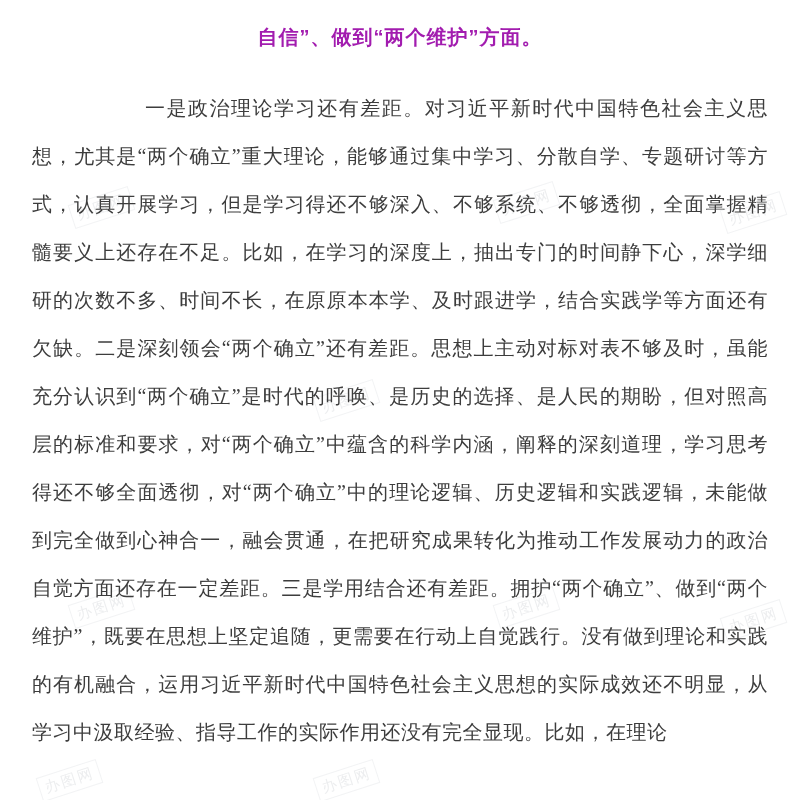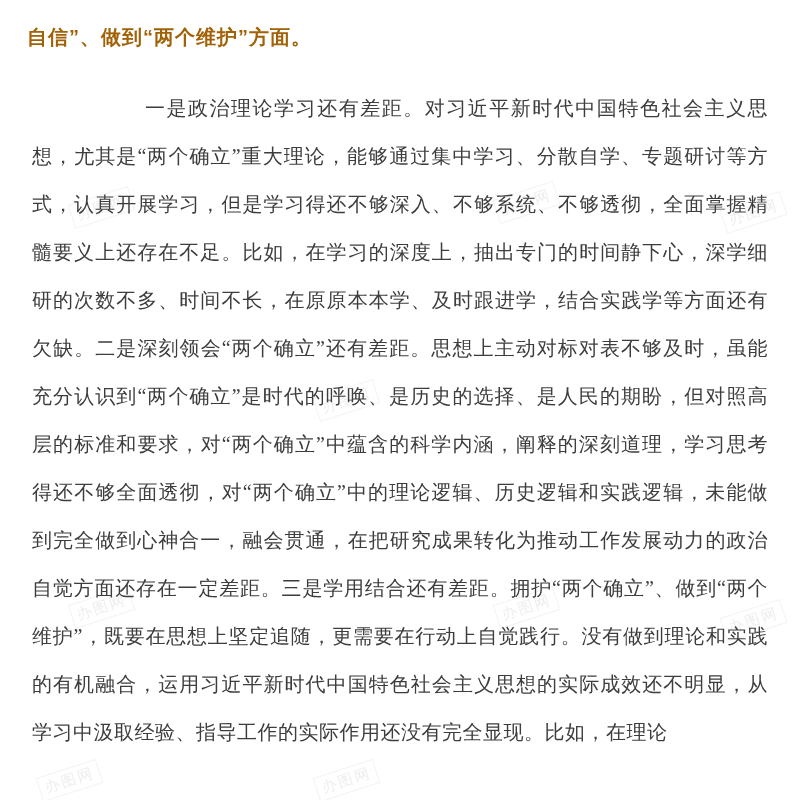--- a/index.html
+++ b/index.html
@@ -19,24 +19,25 @@
     position: relative;
     width: 800px;
     height: 800px;
     box-sizing: border-box;
     padding: 22px 27px 0 27px;
     z-index: 1;
   }
   .doc-heading {
     font-size: 20px;
     font-weight: bold;
-    color: #a16207;
+    color: #a21caf;
     line-height: 30px;
     letter-spacing: 1px;
     font-family: "Liberation Sans", "DejaVu Sans", sans-serif;
+    text-align: center;
   }
   .doc-paragraph {
     font-size: 20px;
     line-height: 48px;
     letter-spacing: 0.5px;
     text-align: justify;
     text-justify: inter-ideograph;
     color: #3d3d3d;
     margin: 5px;
   }

